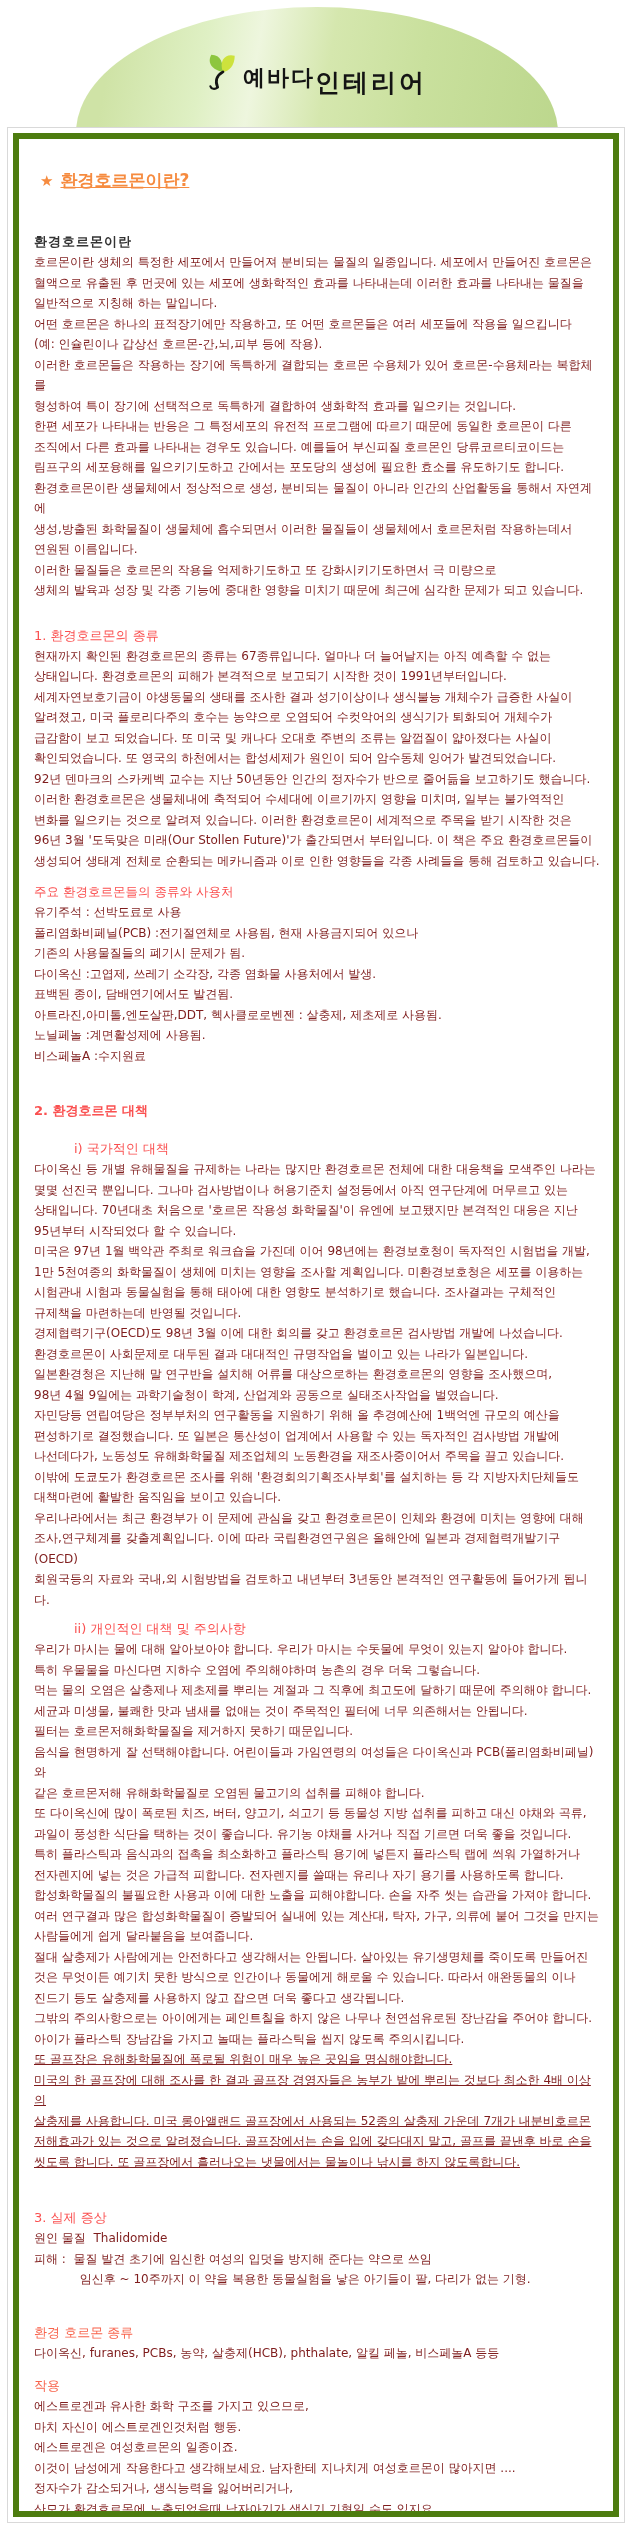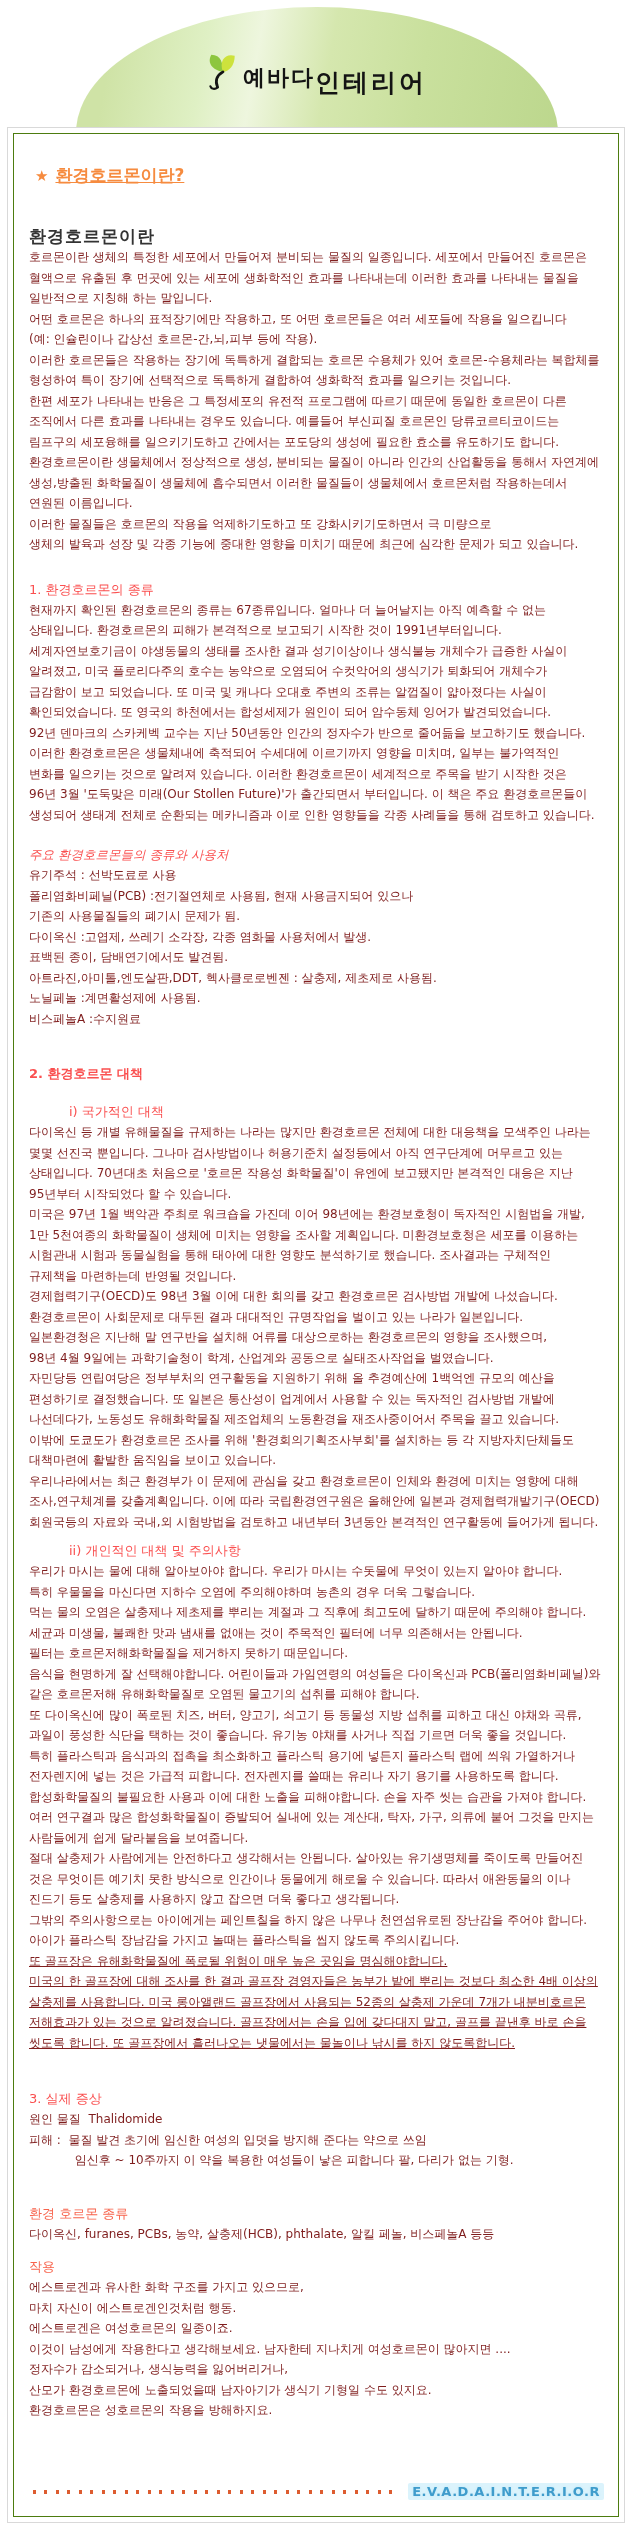--- a/index.html
+++ b/index.html
@@ -41,52 +41,52 @@
   .outer-box {
     margin: 0 7px;
     height: 2396px;
     border: 1px solid #d9d9d9;
     box-sizing: border-box;
     background: #ffffff;
   }
   .inner-box {
     margin: 5px;
     height: calc(100% - 10px);
-    border: 1px solid #4d7c0f;
+    border: 6px solid #4d7c0f;
     box-sizing: border-box;
     display: flex; flex-direction: column;
     padding: 16px 12px 14px 15px;
     overflow: hidden;
   }
   .post-title {
     margin: 13px 0 0 6px;
     font-size: 17px; font-weight: 700;
     color: #f68b3f;
     line-height: 24px;
   }
   .post-title .star { margin-right: 7px; text-decoration: none; font-size: 15px; }
   .post-title .title-text { text-decoration: underline; cursor: pointer; }
   .intro-heading {
     margin: 38px 0 0;
-    font-size: 17px; font-weight: 700; color: #333333;
+    font-size: 13px; font-weight: 700; color: #333333;
     line-height: 21px; letter-spacing: 1px;
   }
   p.body {
     margin: 0; font-size: 12px; color: #7f1d1d;
     line-height: 20.5px; white-space: pre-line;
   }
   p.pre { white-space: pre-wrap; }
   .h-red {
     margin: 0; font-size: 13px; font-weight: 400;
     color: #fa5050; line-height: 21px;
   }
   .p-intro { margin-top: 14px; }
   .h-s1 { margin-top: 24px; }
   .p-s1 { margin-top: 11px; }
-  .h-list { margin-top: 19px; font-size: 12.5px; font-style: italic; }
+  .h-list { margin-top: 10px; font-size: 12.5px; }
   .h-s2 { margin-top: 34px; font-weight: bold; }
   .h-s2i { margin: 17px 0 0 40px; }
   .h-s2ii { margin: 8px 0 0 40px; }
   .p-golf { margin-top: 21px; text-decoration: underline; }
   .h-s3 { margin-top: 35px; }
   .p-s3 { margin-top: 23px; }
   .h-s4 { margin-top: 32px; color: #f8634c; }
   .h-s5 { margin-top: 12px; color: #f8634c; }
   
   .footer-row {
@@ -222,21 +222,21 @@
 아이가 플라스틱 장남감을 가지고 놀때는 플라스틱을 씹지 않도록 주의시킵니다.</p>
     <p class="body p-golf">또 골프장은 유해화학물질에 폭로될 위험이 매우 높은 곳임을 명심해야합니다.
 미국의 한 골프장에 대해 조사를 한 결과 골프장 경영자들은 농부가 밭에 뿌리는 것보다 최소한 4배 이상의
 살충제를 사용합니다. 미국 롱아앨랜드 골프장에서 사용되는 52종의 살충제 가운데 7개가 내분비호르몬
 저해효과가 있는 것으로 알려졌습니다. 골프장에서는 손을 입에 갖다대지 말고, 골프를 끝낸후 바로 손을
 씻도록 합니다. 또 골프장에서 흘러나오는 냇물에서는 물놀이나 낚시를 하지 않도록합니다.</p>
 
     <h3 class="h-red h-s3">3. 실제 증상</h3>
     <p class="body pre p-s3">원인 물질  Thalidomide
 피해 :  물질 발견 초기에 임신한 여성의 입덧을 방지해 준다는 약으로 쓰임
-            임신후 ~ 10주까지 이 약을 복용한 여성들이 낳은 피합니다 팔, 다리가 없는 기형.</p>
+            임신후 ~ 10주까지 이 약을 복용한 동물실험을 낳은 아기들이 팔, 다리가 없는 기형.</p>
 
     <h4 class="h-red h-s4">환경 호르몬 종류</h4>
     <p class="body">다이옥신, furanes, PCBs, 농약, 살충제(HCB), phthalate, 알킬 페놀, 비스페놀A  등등</p>
 
     <h4 class="h-red h-s5">작용</h4>
     <p class="body">에스트로겐과 유사한 화학 구조를 가지고 있으므로,
 마치 자신이 에스트로겐인것처럼 행동.
 에스트로겐은 여성호르몬의 일종이죠.
 이것이 남성에게 작용한다고 생각해보세요. 남자한테 지나치게 여성호르몬이 많아지면 ....
 정자수가 감소되거나, 생식능력을 잃어버리거나,

